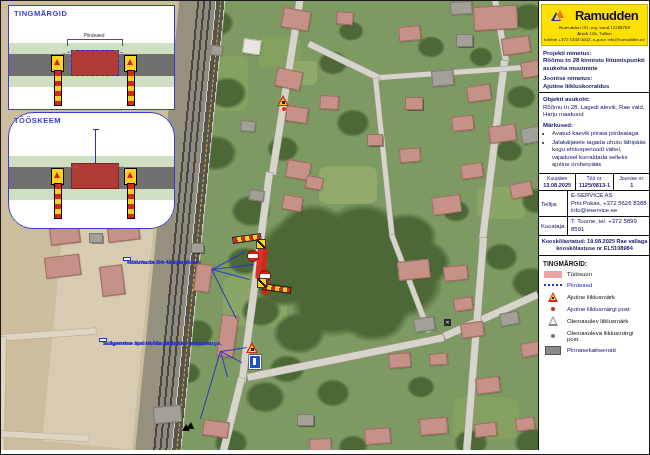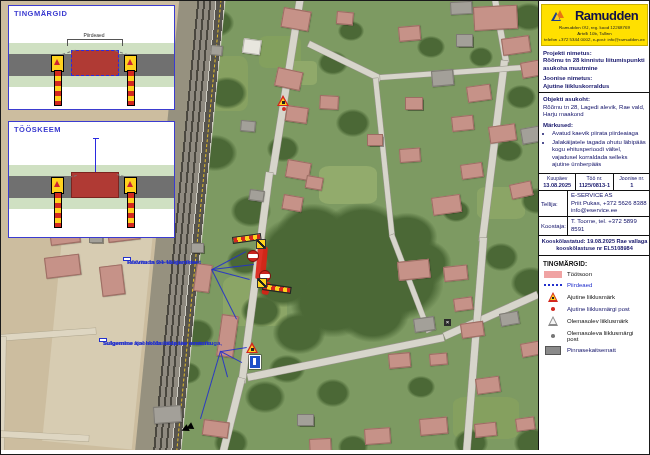--- a/index.html
+++ b/index.html
@@ -29,21 +29,21 @@
   .s-bluesign{z-index:33;width:10px;height:12px;background:#1d50c8;border:1px solid #fff;box-shadow:0 0 0 0.5px #333;}
   .s-bluesign::after{content:"";position:absolute;left:3px;top:2px;width:3px;height:7px;background:#fff;}
   .s-postdot{z-index:33;width:4px;height:4px;border-radius:50%;background:#d3281e;}
   .s-blackarrow{z-index:33;color:#000;font-size:9px;font-weight:bold;transform:rotate(-25deg);letter-spacing:-2px;}
   .s-xmark{z-index:33;width:7px;height:7px;background:#2b2b2b;color:#fff;font-size:6px;line-height:7px;text-align:center;}
   .callout{z-index:30;background:#fff;border:1px solid #2230cc;color:#2230cc;font-size:6px;font-weight:bold;line-height:1.3;padding:1px 3px;white-space:nowrap;}
   
   .scheme{position:absolute;left:7px;top:4px;width:167px;height:226px;z-index:40;}
   .sub{position:absolute;left:0;width:165px;background:#fff;border:1.5px solid #3b3bd0;}
   .sub1{top:0;height:103px;}
-  .sub2{top:116px;height:115px;}
+  .sub2{top:107px;height:115px;border-radius:25px;}
   .sub .title{position:absolute;left:5px;top:3px;font-size:7.5px;font-weight:bold;color:#3b3bd0;letter-spacing:0.5px;}
   .sub i{position:absolute;display:block;}
   .bandg{left:0;right:0;height:11px;background:#cfe0c2;}
   .bandr{left:0;right:0;height:22px;background:#707070;}
   .g1a{top:37px;}.r1a{top:48px;}.g2a{top:70px;}
   .g1b{top:43px;}.r1b{top:54px;}.g2b{top:76px;}
   .redzone{width:46px;height:24px;background:#b03a34;}
   .rz1{left:62px;top:44px;border:1px dashed #2a2ae0;}
   .rz2{left:62px;top:50px;border:1px solid #7c241f;}
   .bracket{left:58px;top:33px;width:54px;height:6px;border:1px solid #555;border-bottom:none;}

